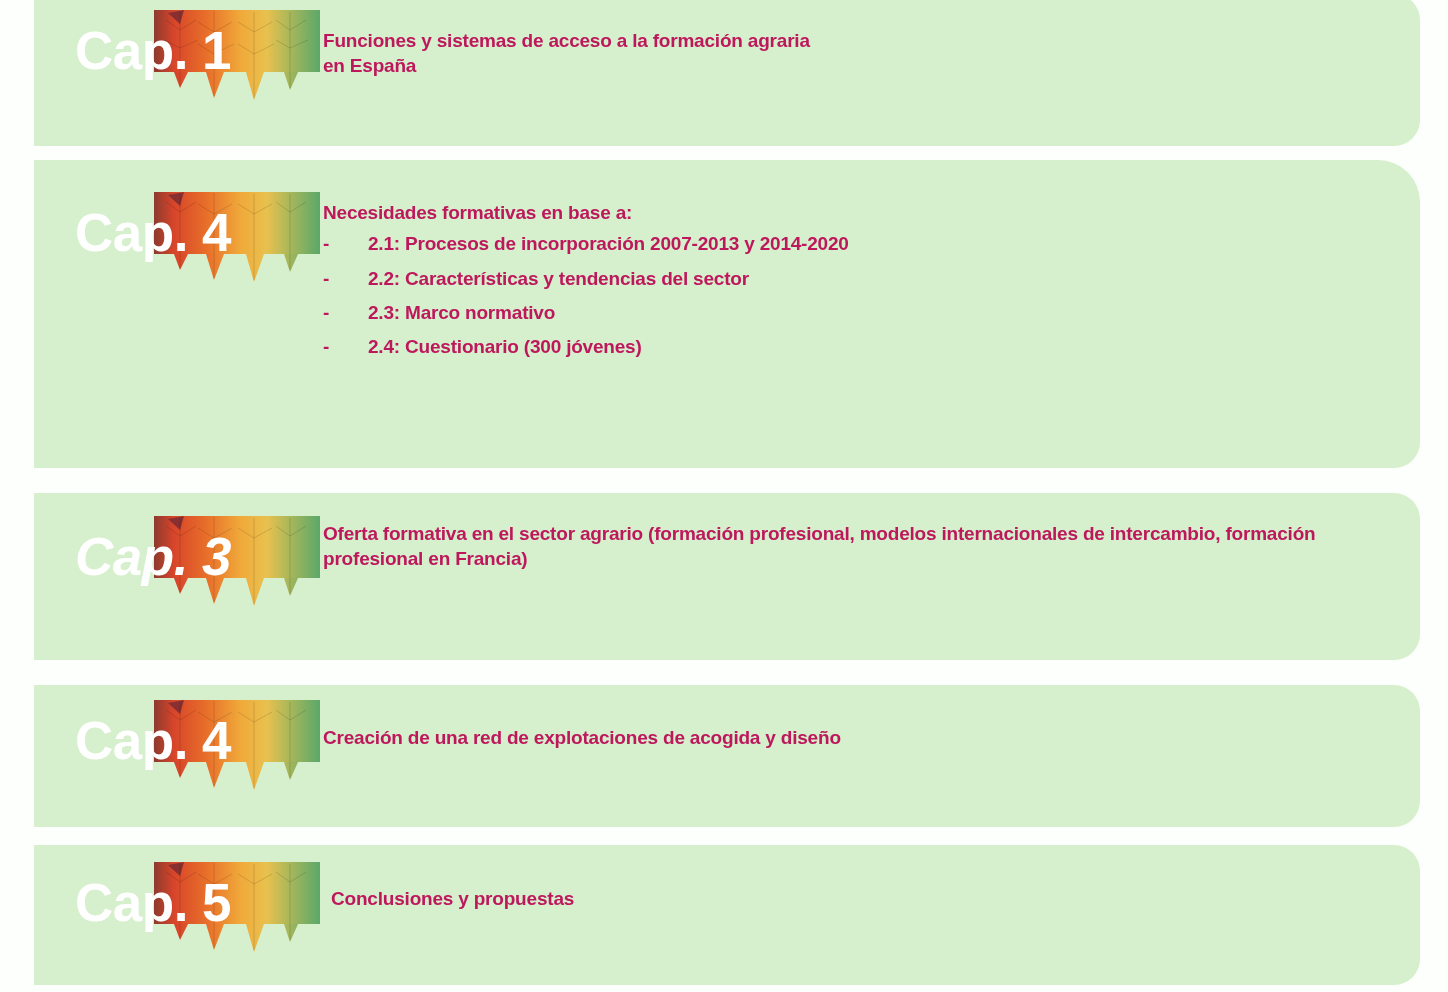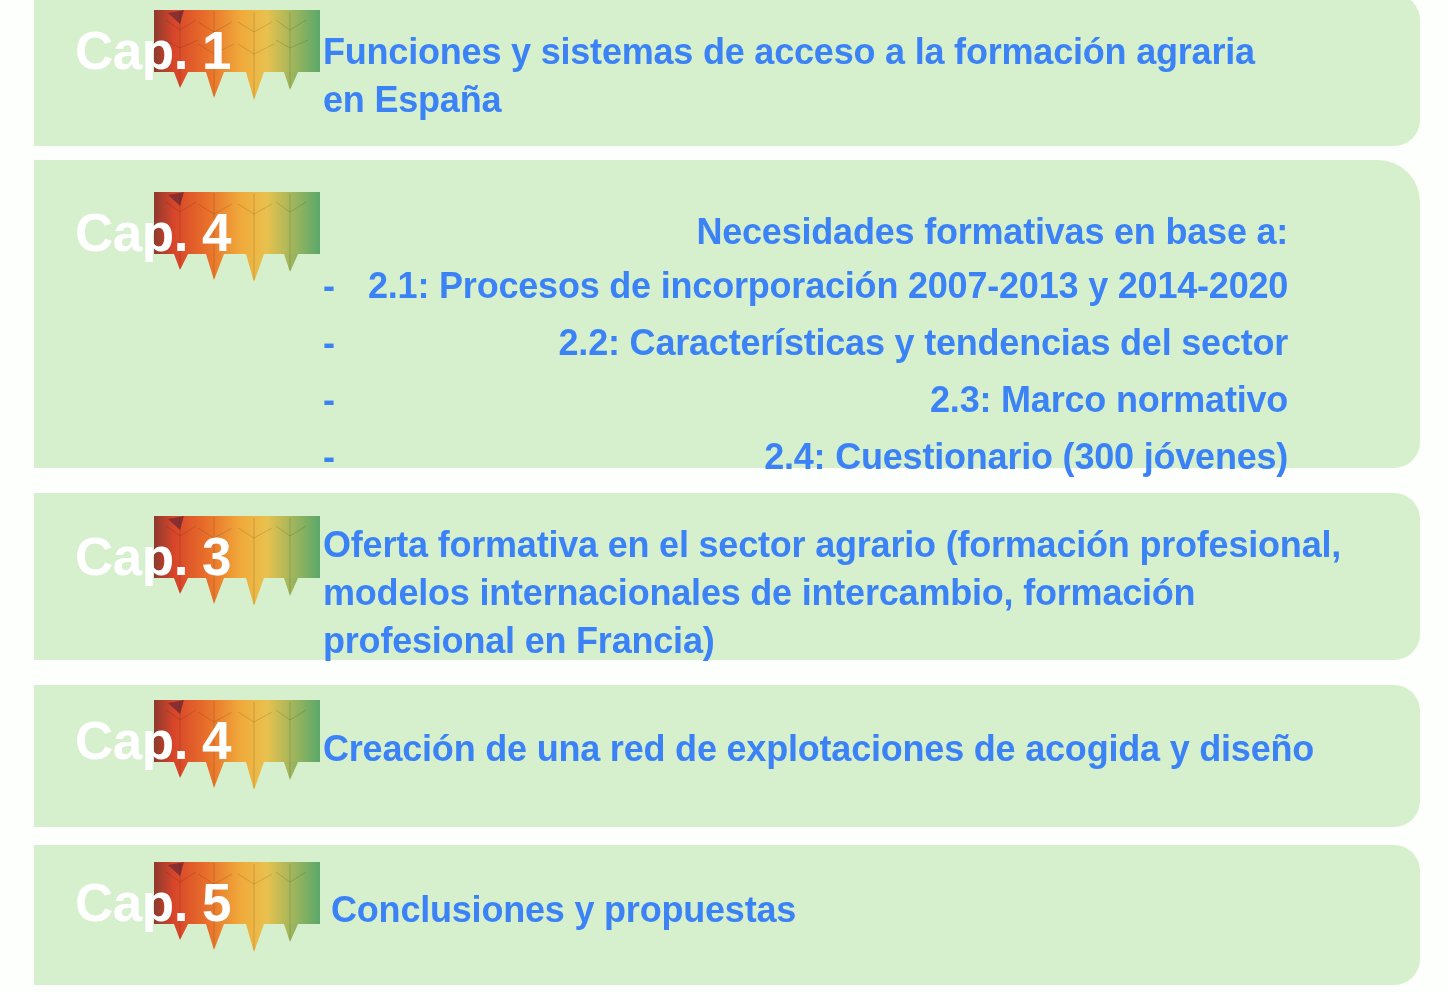--- a/index.html
+++ b/index.html
@@ -64,22 +64,22 @@
     letter-spacing: -0.5px;
     line-height: 1;
     white-space: nowrap;
     z-index: 3;
   }
 
   
   .body-text {
     position: absolute;
     left: 323px;
-    color: #3b82f6;
-    font-size: 36px;
+    color: #be185d;
+    font-size: 19px;
     font-weight: bold;
     line-height: 1.33;
     letter-spacing: -0.2px;
   }
   .body-text .regular {
     font-weight: bold;
   }
 
   .sublist {
     list-style: none;
@@ -174,21 +174,21 @@
             <path d="M60 22 L78 12"></path>
           <path d="M100 22 L84 12"></path>
             <path d="M100 22 L118 12"></path>
             <path d="M136 20 L122 10"></path>
             <path d="M136 20 L152 10"></path>
         </g>
       </svg>
     </div>
     <div class="cap-label">Cap. 4</div>
   </div>
-  <div class="body-text" style="top:208px;text-align:right;">
+  <div class="body-text" style="top:200px;">
     <div class="line">Necesidades formativas en base a:</div>
     <ul class="sublist">
       <li>
         <span class="dash">-</span>
         <span>2.1: Procesos de incorporación 2007-2013 y 2014-2020</span>
       </li>
       <li>
         <span class="dash">-</span>
         <span>2.2: Características y tendencias del sector</span>
       </li>
@@ -197,21 +197,21 @@
         <span>2.3: Marco normativo</span>
       </li>
       <li>
         <span class="dash">-</span>
         <span>2.4: Cuestionario (300 jóvenes)</span>
       </li>
     </ul>
   </div>
 
   <div class="card card-3"></div>
-  <div class="badge" style="top:516px;">
+  <div class="badge" style="top:516px;font-style:italic;">
     <div class="leaf-img">
       <svg width="166" height="100" viewBox="0 0 166 100">
         <rect x="0" y="0" width="166" height="62" fill="url(#lg1)"></rect>
         <path d="M4 62 L20 62 L26 78 L34 62 L52 62 L60 88 L70 62 L92 62 L100 90 L110 62 L130 62 L136 80 L144 62 L162 62 Z" fill="url(#lg1)"></path>
         <path d="M14 3 L30 0 L26 14 Z" fill="#7a2b33" opacity="0.85"></path>
         <g stroke="#00000022" stroke-width="1" fill="none">
           <path d="M26 2 L26 76"></path>
             <path d="M60 1 L60 86"></path>
             <path d="M100 2 L100 88"></path>
             <path d="M136 2 L136 78"></path>

